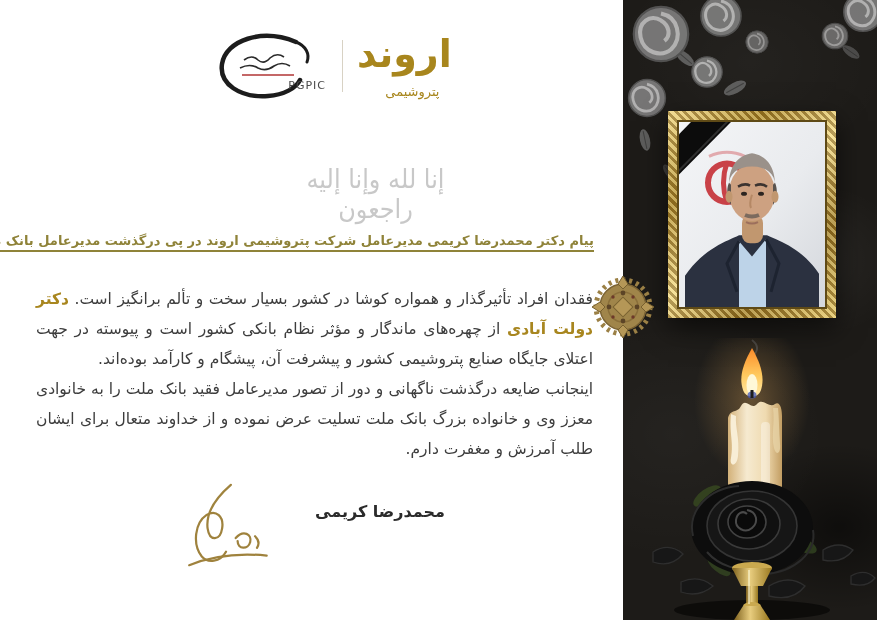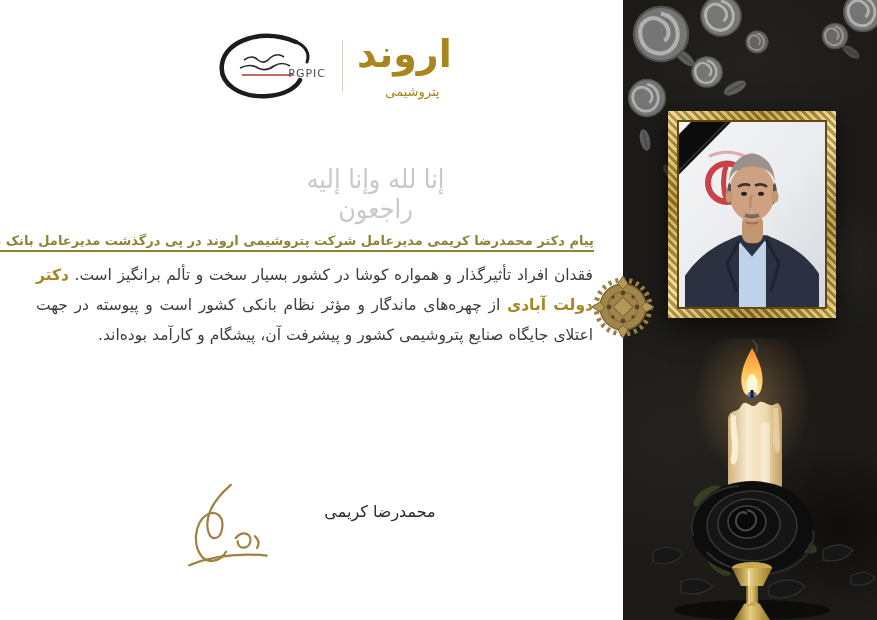--- a/index.html
+++ b/index.html
@@ -24,43 +24,43 @@
   .frame-inner{position:relative;z-index:2;width:100%;height:100%;box-sizing:border-box;
          border:2px solid #5f4a16;background:#e9eaec;overflow:hidden;}
   .frame-inner svg{display:block;width:100%;height:100%;}
   .candle-scene{position:absolute;left:623px;top:338px;width:254px;height:282px;z-index:2;}
   .medallion{position:absolute;left:592px;top:276px;width:62px;height:62px;z-index:4;}
 
   
   .logos{position:absolute;top:30px;left:210px;display:flex;align-items:center;gap:14px;z-index:1;}
   .pgpic{position:relative;width:118px;height:72px;}
   .pgpic svg{display:block;width:118px;height:72px;}
-  .pgpic-label{position:absolute;right:2px;bottom:22px;font-size:11px;letter-spacing:1px;color:#4a4a4a;}
+  .pgpic-label{position:absolute;right:2px;bottom:10px;font-size:11px;letter-spacing:1px;color:#4a4a4a;}
   .logo-divider{width:1px;height:52px;background:#d8d2c4;}
   .arvand{display:flex;flex-direction:column;align-items:center;direction:rtl;justify-content:space-between;}
   .arvand-title{font-size:38px;font-weight:bold;color:#a8861d;line-height:40px;}
   .arvand-sub{font-size:13px;color:#a8861d;margin-top:10px;transform:translateX(8px);}
 
   .bismillah{position:absolute;top:148px;left:340px;width:220px;text-align:center;direction:rtl;
              font-size:13px;color:#4a4a4a;}
   .calligraphy{position:absolute;top:166px;left:278px;width:195px;text-align:center;direction:rtl;
              font-size:24px;color:#c8c8c8;transform:scaleY(1.08);}
 
   .headline{position:absolute;top:233px;left:28px;width:566px;text-align:center;direction:rtl;
             font-size:13px;font-weight:bold;color:#8f8339;white-space:nowrap;
             text-decoration:underline;text-underline-offset:5px;text-decoration-thickness:1.5px;}
 
-  .body-text{position:absolute;top:260px;left:36px;width:557px;direction:rtl;
+  .body-text{position:absolute;top:284px;left:36px;width:557px;direction:rtl;
              font-size:15.5px;line-height:30px;color:#3d3d3d;text-align:justify;}
   .body-text p{margin:0;}
   .hl{color:#a8861f;font-weight:bold;}
 
   .signature-scribble{position:absolute;left:176px;top:480px;width:100px;height:92px;z-index:1;}
   .sig-name{position:absolute;top:502px;left:300px;width:160px;text-align:center;direction:rtl;
-            font-size:16px;font-weight:normal;color:#2b2b2b;z-index:2;}
+            font-size:16px;font-weight:bold;color:#2b2b2b;z-index:2;}
   .sig-title{position:absolute;top:532px;left:228px;width:205px;text-align:center;direction:rtl;
             font-size:13.5px;color:#333333;z-index:2;}
 </style>
 </head>
 <body>
 
 <div class="poster">
 
   <div class="panel"></div>
 
@@ -248,20 +248,21 @@
       <div class="arvand-sub">پتروشیمی</div>
     </div>
   </div>
 
   <div class="calligraphy">إنا لله وإنا إليه راجعون</div>
 
   <div class="headline">پیام دکتر محمدرضا کریمی مدیرعامل شرکت پتروشیمی اروند در پی درگذشت مدیرعامل بانک ملت</div>
 
   <div class="body-text">
     <p><span>فقدان افراد تأثیرگذار و همواره کوشا در کشور بسیار سخت و تألم برانگیز است. </span><span class="hl">دکتر دولت آبادی</span><span> از چهره‌های ماندگار و مؤثر نظام بانکی کشور است و پیوسته در جهت اعتلای جایگاه صنایع پتروشیمی کشور و پیشرفت آن، پیشگام و کارآمد بوده‌اند.</span></p>
+    <p>اینجانب ضایعه درگذشت ناگهانی و دور از تصور مدیرعامل فقید بانک ملت را به خانوادی معزز وی و خانواده بزرگ بانک ملت تسلیت عرض نموده و از خداوند متعال برای ایشان طلب آمرزش و مغفرت دارم.</p>
   </div>
 
   <svg class="signature-scribble" viewBox="0 0 100 95" aria-hidden="true">
     <g fill="none" stroke="#9a7c33" stroke-width="2.3" stroke-linecap="round" opacity=".95">
       <path d="M55,5 C40,18 29,34 31,50 C33,64 44,63 46,50 C48,38 40,30 30,36 C18,44 15,66 25,79 C31,86 44,85 50,74"></path>
       <path d="M12,88 C34,79 60,75 92,78"></path>
       <path d="M60,60 C68,51 77,56 75,64 C73,72 62,72 62,63"></path>
       <path d="M80,58 q6,6 2,12"></path>
     </g>
   </svg>

